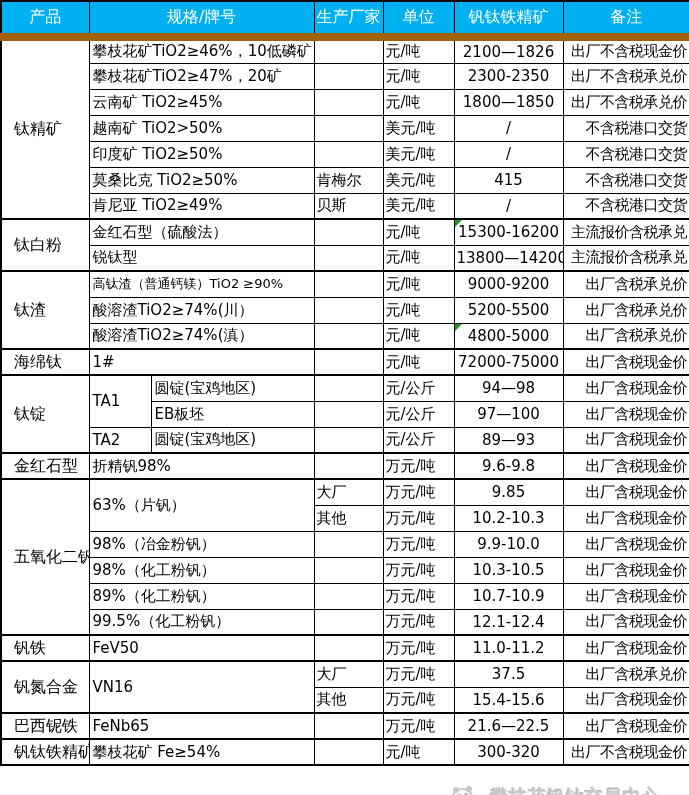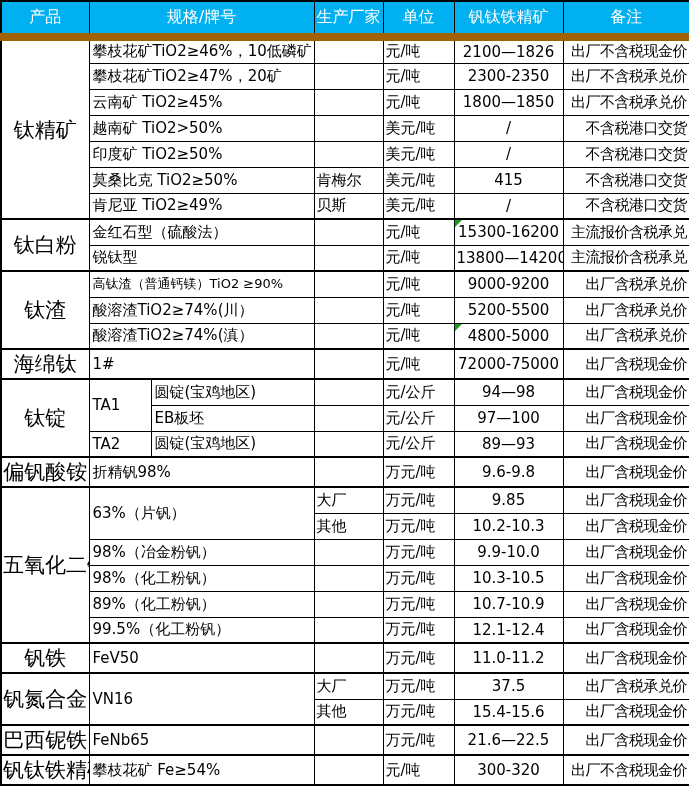--- a/index.html
+++ b/index.html
@@ -1,21 +1,21 @@
 <!DOCTYPE html>
 <html style="--hdr: #00B0F0; --hdrtxt: #FFFFFF; --flag: #1F9A1F; --wm: #C8C8C8;"><head>
 <meta charset="utf-8">
 <style>
   html,body{margin:0;padding:0;background:#fff;}
   body{width:689px;height:795px;font-family:"DejaVu Sans","Liberation Sans",sans-serif;overflow:hidden;}
   table{border-collapse:collapse;table-layout:fixed;width:689px;border:2px solid #000;}
   th,td{border:1px solid #000;overflow:hidden;white-space:nowrap;padding:0 2px;box-sizing:border-box;}
   thead th{height:36px;background:var(--hdr,#00B0F0);color:var(--hdrtxt,#fff);font-size:16px;font-weight:normal;border-bottom:8px solid #a16207;}
   tbody td{height:26px;font-size:15px;color:#000;}
-  td.prod{text-align:center;font-size:21px;padding:0 1px;}
+  td.prod{font-size:16px;padding:0 12px;}
   td.spec{text-align:left;padding-left:3px;}
   td.spec.compact{font-size:13px;}
   td.ctr{text-align:left;}
   td.price{text-align:center;position:relative;}
   td.note{text-align:right;padding-left:2px;letter-spacing:-0.5px;margin-left:16px;}
   tr.group-start td{border-top-width:2px;}
   .flag{position:absolute;left:0;top:0;width:0;height:0;
         border-top:7px solid var(--flag,#1f9a1f);border-right:7px solid transparent;}
   .footer{margin-top:19px;padding-right:28px;display:flex;justify-content:flex-end;align-items:center;gap:14px;}
   .brand{font-size:18px;font-weight:bold;letter-spacing:1px;color:var(--wm,#c8c8c8);
@@ -159,21 +159,21 @@
       </tr>
       <tr>
         <td class="spec">TA2</td>
         <td class="spec">圆锭(宝鸡地区)</td>
         <td class="ctr"></td>
         <td class="ctr">元/公斤</td>
         <td class="price">89—93</td>
         <td class="note">出厂含税现金价</td>
       </tr>
       <tr class="group-start">
-        <td class="prod" rowspan="1">偏钒酸铵</td>
+        <td class="prod" rowspan="1">金红石型</td>
         <td class="spec" colspan="2">折精钒98%</td>
         <td class="ctr"></td>
         <td class="ctr">万元/吨</td>
         <td class="price">9.6-9.8</td>
         <td class="note">出厂含税现金价</td>
       </tr>
       <tr class="group-start">
         <td class="prod" rowspan="6">五氧化二钒</td>
         <td class="spec" colspan="2" rowspan="2">63%（片钒）</td>
         <td class="ctr">大厂</td>

